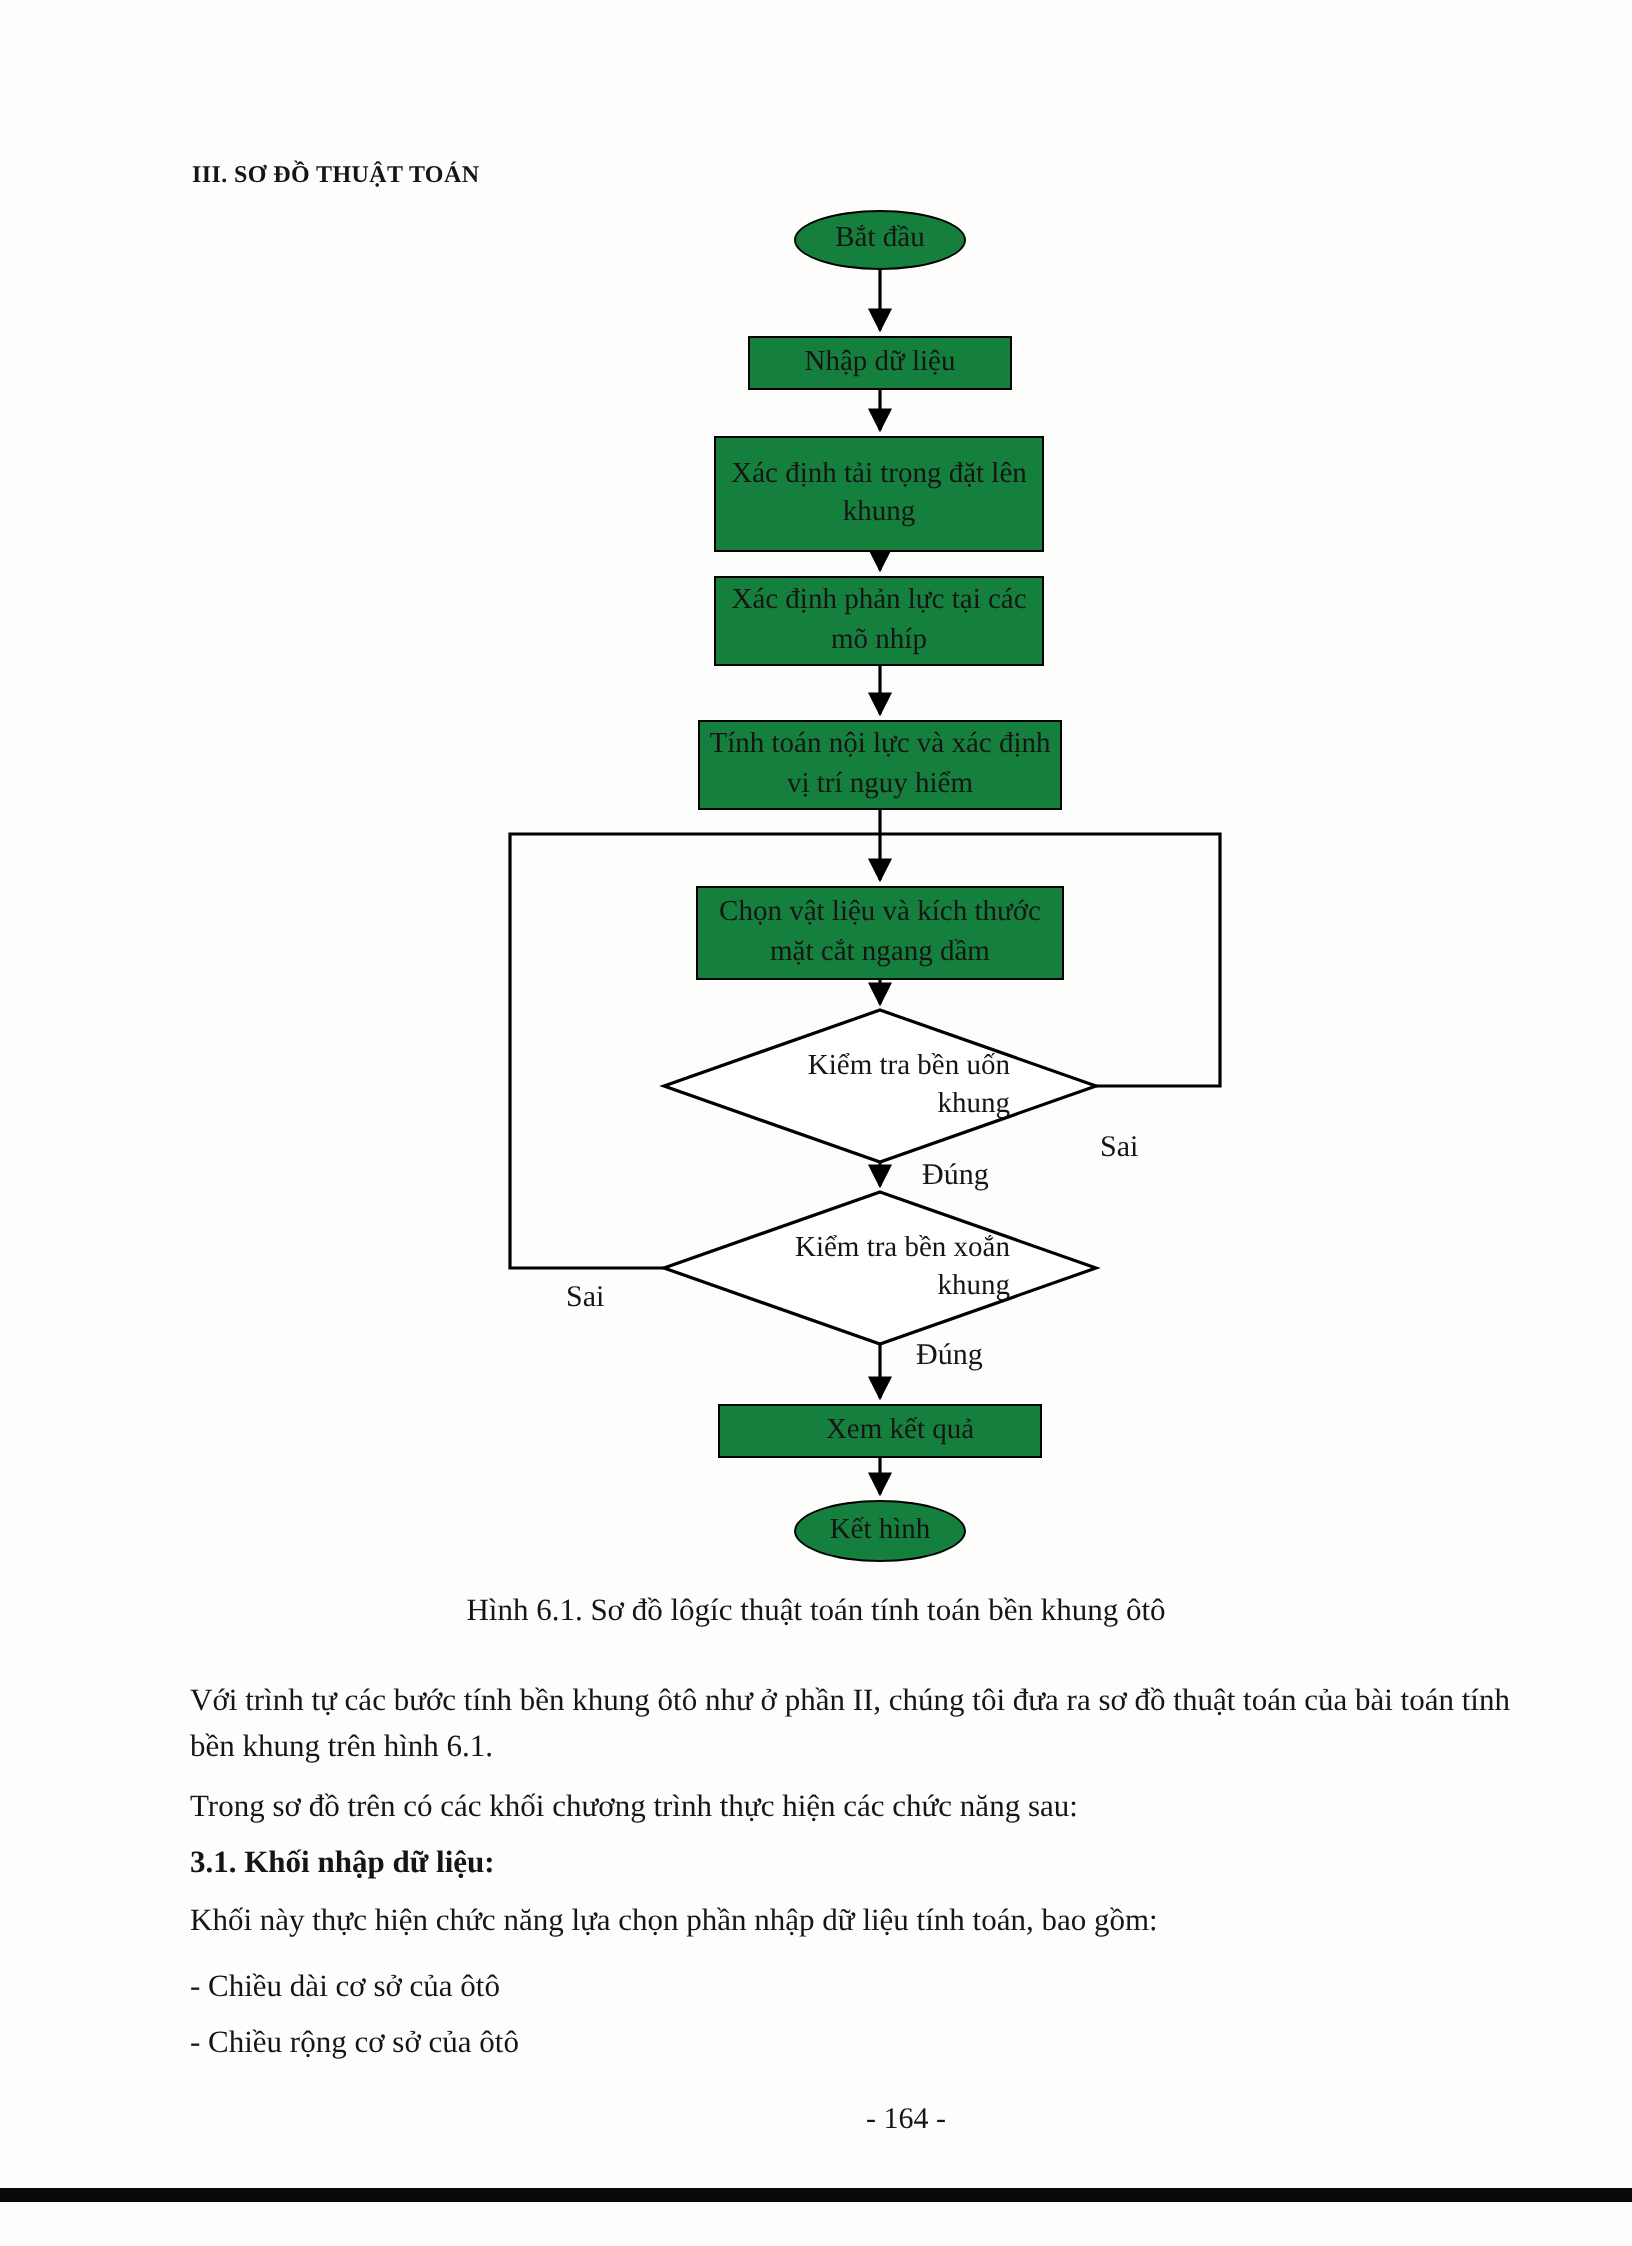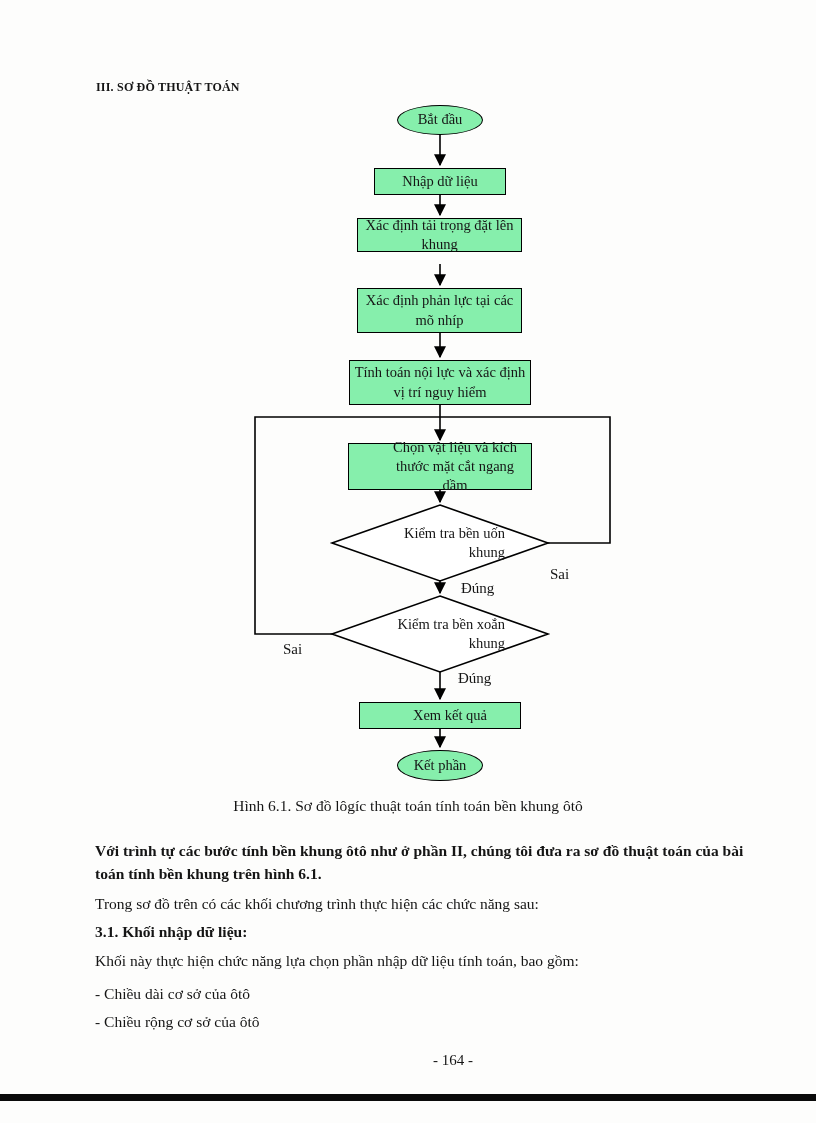--- a/index.html
+++ b/index.html
@@ -24,21 +24,21 @@
   }
   svg.connectors {
     position: absolute;
     left: 0; top: 0;
     width: 816px; height: 1123px;
     pointer-events: none;
   }
   .node {
     position: absolute;
     border: 1.6px solid #000;
-    background: #86efac;
+    background: #15803d;
     display: flex;
     align-items: center;
     justify-content: center;
     text-align: center;
     font-size: 14.5px;
     line-height: 1.32;
     padding: 1px 4px;
   }
   .oval { border-radius: 50%; }
   .dtext {
@@ -117,44 +117,44 @@
     <polyline points="332,634 255,634 255,417 440,417" fill="none" stroke="#000" stroke-width="1.6"></polyline>
 
     <polygon points="440,505 548,543 440,581 332,543" fill="#fff" stroke="#000" stroke-width="1.6"></polygon>
     <polygon points="440,596 548,634 440,672 332,634" fill="#fff" stroke="#000" stroke-width="1.6"></polygon>
   </svg>
 
   <div class="node oval" style="left:397px; top:105px; width:86px; height:30px;">Bắt đầu</div>
 
   <div class="node" style="left:374px; top:168px; width:132px; height:27px;">Nhập dữ liệu</div>
 
-  <div class="node" style="left:357px; top:218px; width:165px; height:34px;">Xác định tải trọng đặt lên khung</div>
+  <div class="node" style="left:357px; top:218px; width:165px; height:58px;">Xác định tải trọng đặt lên khung</div>
 
   <div class="node" style="left:357px; top:288px; width:165px; height:45px;">Xác định phản lực tại các mõ nhíp</div>
 
   <div class="node" style="left:349px; top:360px; width:182px; height:45px;">Tính toán nội lực và xác định vị trí nguy hiểm</div>
 
-  <div class="node" style="left:348px; top:443px; width:184px; height:47px;padding-left:34px;">Chọn vật liệu và kích thước mặt cắt ngang dầm</div>
+  <div class="node" style="left:348px; top:443px; width:184px; height:47px;">Chọn vật liệu và kích thước mặt cắt ngang dầm</div>
 
   <div class="dtext" style="left:375px; top:509px; width:130px; height:68px;">Kiểm tra bền uốn khung</div>
 
   <div class="dtext" style="left:375px; top:600px; width:130px; height:68px;">Kiểm tra bền xoắn khung</div>
 
   <div class="node" style="left:359px; top:702px; width:162px; height:27px;padding-left:24px;">Xem kết quả</div>
 
-  <div class="node oval" style="left:397px; top:750px; width:86px; height:31px;">Kết phần</div>
+  <div class="node oval" style="left:397px; top:750px; width:86px; height:31px;">Kết hình</div>
 
   <div class="branch" style="left:550px; top:566px;">Sai</div>
   <div class="branch" style="left:461px; top:580px;">Đúng</div>
   <div class="branch" style="left:283px; top:641px;">Sai</div>
   <div class="branch" style="left:458px; top:670px;">Đúng</div>
 
   <div class="caption">Hình 6.1. Sơ đồ lôgíc thuật toán tính toán bền khung ôtô</div>
 
-  <div class="para" style="top:840px;font-weight:bold;">Với trình tự các bước tính bền khung ôtô như ở phần II, chúng tôi đưa ra sơ đồ thuật toán của bài toán tính bền khung trên hình 6.1.</div>
+  <div class="para" style="top:840px;">Với trình tự các bước tính bền khung ôtô như ở phần II, chúng tôi đưa ra sơ đồ thuật toán của bài toán tính bền khung trên hình 6.1.</div>
   <div class="para" style="top:893px;">Trong sơ đồ trên có các khối chương trình thực hiện các chức năng sau:</div>
   <div class="para bold" style="top:921px;">3.1. Khối nhập dữ liệu:</div>
   <div class="para" style="top:983px;">- Chiều dài cơ sở của ôtô</div>
   <div class="para" style="top:950px;">Khối này thực hiện chức năng lựa chọn phần nhập dữ liệu tính toán, bao gồm:</div>
   <div class="para" style="top:1011px;">- Chiều rộng cơ sở của ôtô</div>
 
   <div class="pagenum">- 164 -</div>
 
   <div class="scan-edge"></div>
 

